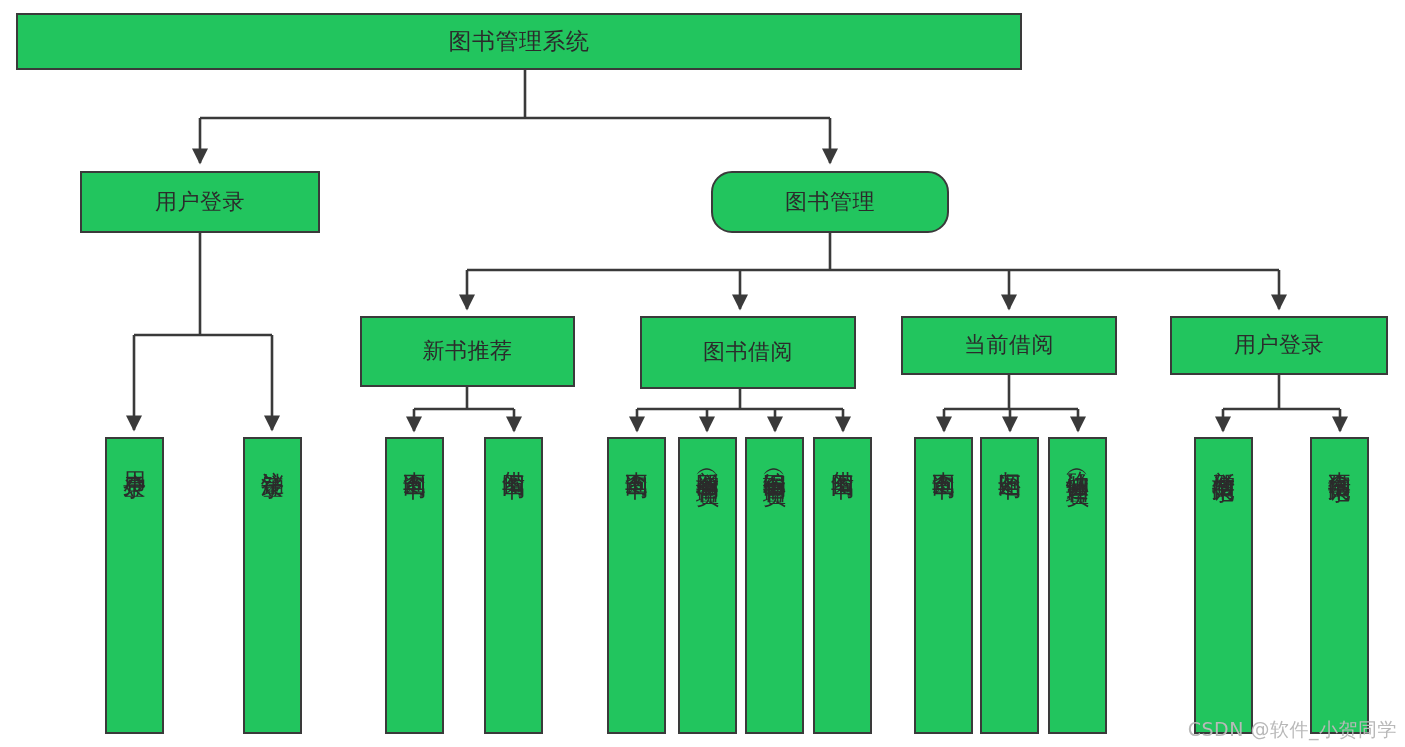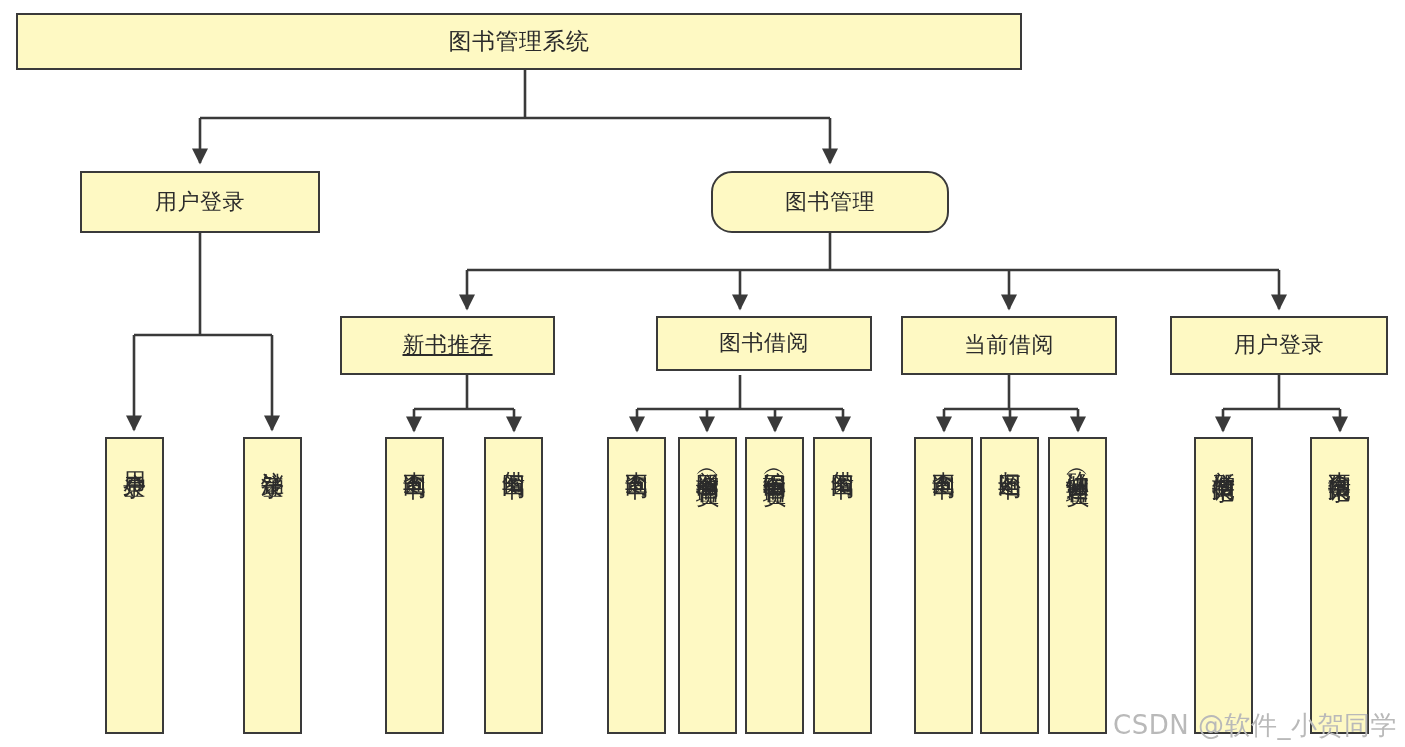--- a/index.html
+++ b/index.html
@@ -6,21 +6,21 @@
   body{
     font-family:"DejaVu Sans","Liberation Sans",sans-serif;
     width:1405px;height:747px;overflow:hidden;
   }
   #stage{position:relative;width:1405px;height:747px;background:#ffffff;}
   svg#wires{position:absolute;left:0;top:0;width:1405px;height:747px;}
 
   .node{
     position:absolute;
     box-sizing:border-box;
-    background:#fef9c3;
+    background:#22c55e;
     border:2.5px solid #3a3a3a;
     display:flex;
     align-items:center;
     justify-content:center;
     color:#2b2b2b;
   }
   .node .lbl{
     display:block;
     line-height:1.12;
     letter-spacing:0.5px;
@@ -43,21 +43,21 @@
     font-size:23px;
     line-height:1;
     letter-spacing:2px;
     white-space:nowrap;
   }
 
   #watermark{
     position:absolute;
     right:8px;
     bottom:4px;
-    font-size:26px;
+    font-size:19px;
     color:#b9b9b9;
     letter-spacing:0.5px;
     white-space:nowrap;
     user-select:none;
   }
 </style>
 </head>
 <body>
 
 <div id="stage">
@@ -116,24 +116,24 @@
     <span class="lbl">图书管理系统</span>
   </div>
 
   <div class="node h" style="left:80px;top:171px;width:240px;height:62px;">
     <span class="lbl">用户登录</span>
   </div>
   <div class="node h" style="left:711px;top:171px;width:238px;height:62px;border-radius:21px;">
     <span class="lbl">图书管理</span>
   </div>
 
-  <div class="node h" style="left:340px;top:316px;width:215px;height:59px;text-decoration:underline;">
+  <div class="node h" style="left:360px;top:316px;width:215px;height:71px;">
     <span class="lbl">新书推荐</span>
   </div>
-  <div class="node h" style="left:656px;top:316px;width:216px;height:55px;">
+  <div class="node h" style="left:640px;top:316px;width:216px;height:73px;">
     <span class="lbl">图书借阅</span>
   </div>
   <div class="node h" style="left:901px;top:316px;width:216px;height:59px;">
     <span class="lbl">当前借阅</span>
   </div>
   <div class="node h" style="left:1170px;top:316px;width:218px;height:59px;">
     <span class="lbl">用户登录</span>
   </div>
 
   <div class="node v" style="left:105px;top:437px;width:59px;height:297px;">

